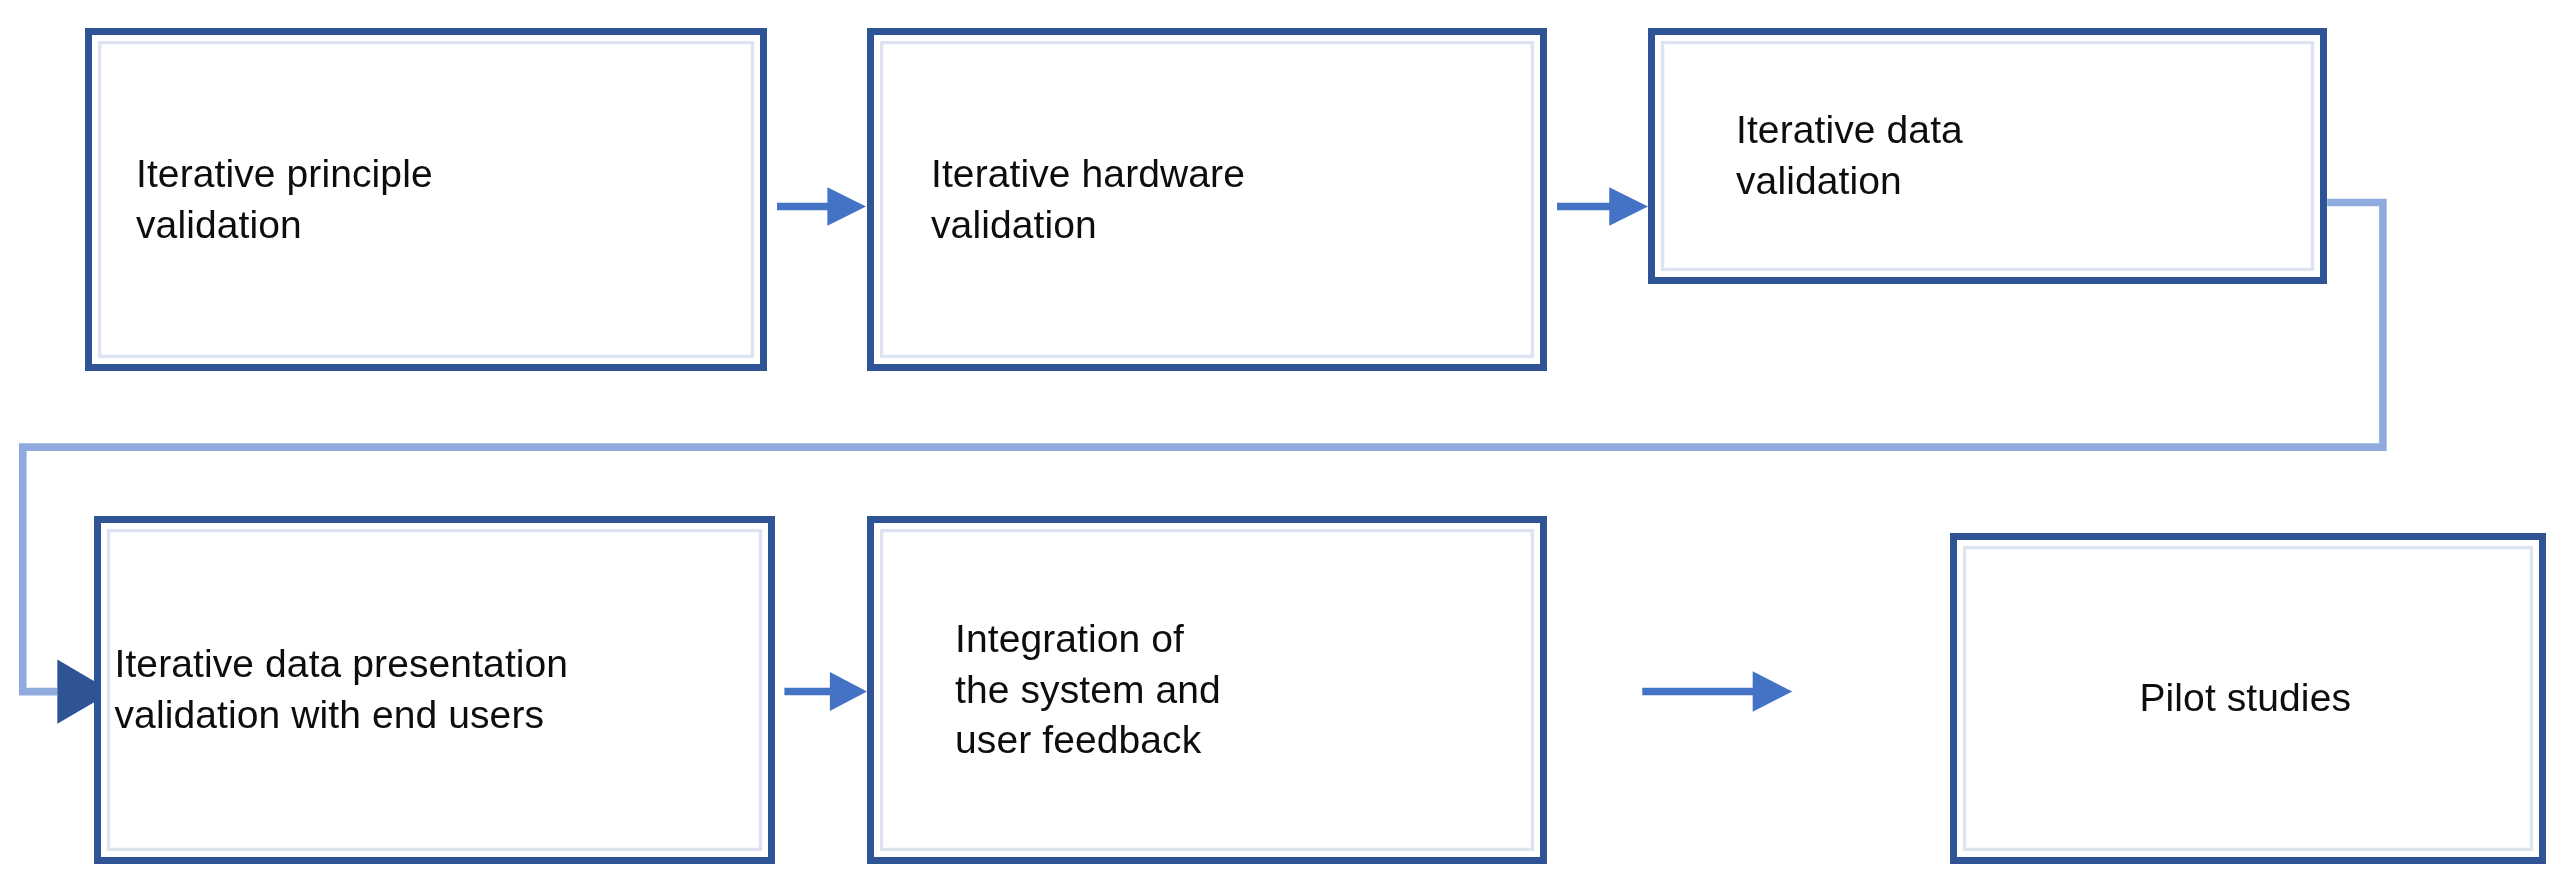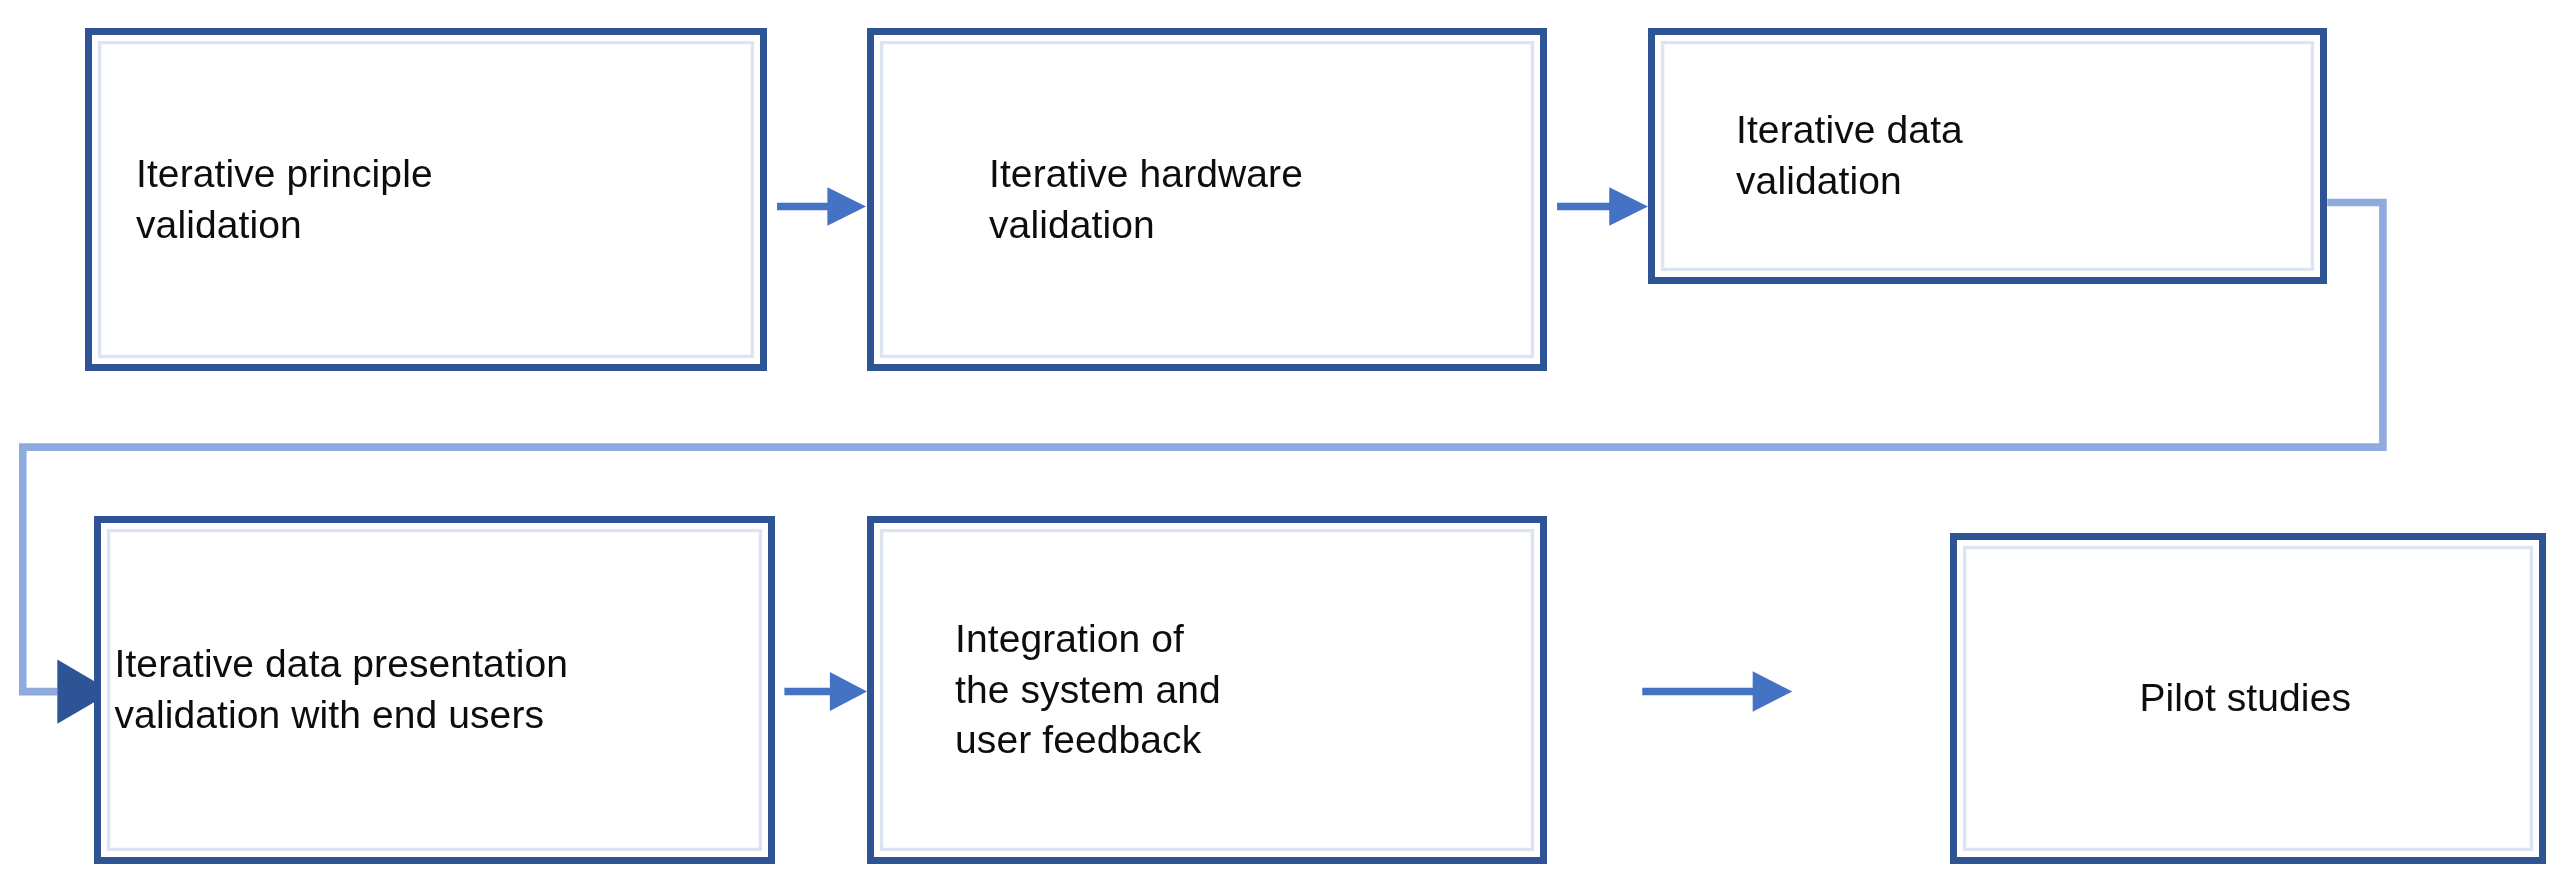--- a/index.html
+++ b/index.html
@@ -44,21 +44,21 @@
   
   #node-principle     { left: 85px;  top: 28px;   width: 682px; height: 343px; }
   #node-hardware      { left: 867px; top: 28px;   width: 680px; height: 343px; }
   #node-data          { left: 1648px; top: 28px;   width: 679px; height: 256px; }
   #node-presentation  { left: 94px;  top: 516px;  width: 681px; height: 348px; }
   #node-integration   { left: 867px; top: 516px;  width: 680px; height: 348px; }
   #node-pilot         { left: 1950px; top: 533px;  width: 596px; height: 331px; }
 
   
   #node-principle    .node-text { padding-left: 44px; text-align: left; }
-  #node-hardware     .node-text { padding-left: 115px; text-align: left; }
+  #node-hardware     .node-text { padding-left: 57px; text-align: left; }
   #node-data         .node-text { padding-left: 81px; text-align: left; }
   #node-presentation .node-text { padding-left: 13.5px; text-align: left; }
   #node-integration  .node-text { padding-left: 81px; text-align: left; }
   #node-pilot        .node-text { text-align: center; padding-left: 8px; }
 
   
   .arrow {
     position: absolute;
     height: 59px;
     z-index: 2;

